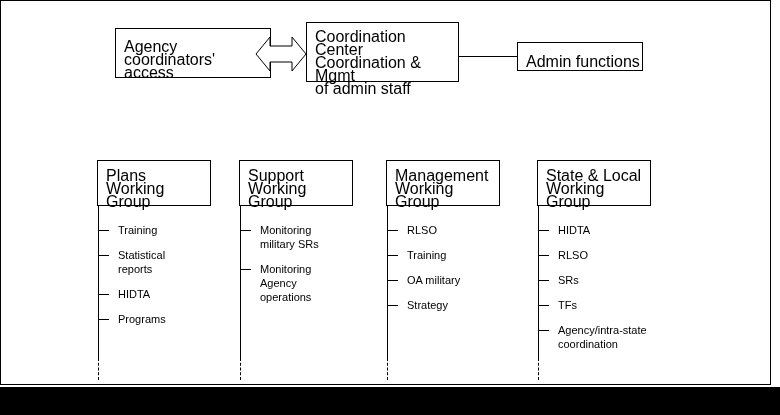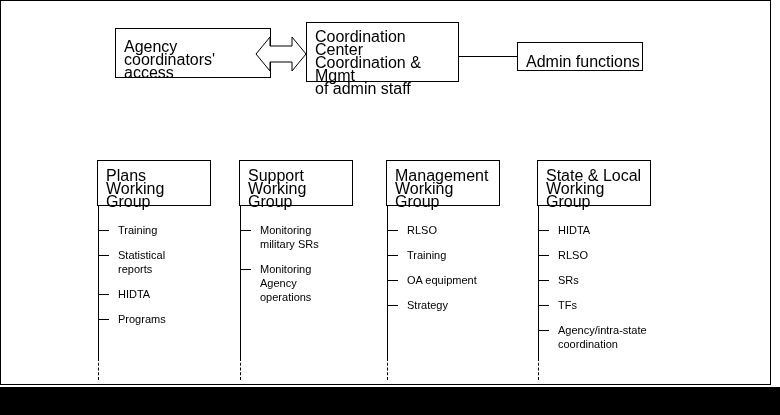--- a/index.html
+++ b/index.html
@@ -206,21 +206,21 @@
     <div class="items" id="items-1">
         <div class="item"><span class="tick"></span><span>Monitoring
     military SRs</span></div>
         <div class="item"><span class="tick"></span><span>Monitoring
     Agency
     operations</span></div>
       </div>
     <div class="items" id="items-2">
         <div class="item"><span class="tick"></span><span>RLSO</span></div>
         <div class="item"><span class="tick"></span><span>Training</span></div>
-        <div class="item"><span class="tick"></span><span>OA equipment</span></div>
+        <div class="item"><span class="tick"></span><span>OA military</span></div>
         <div class="item"><span class="tick"></span><span>Strategy</span></div>
       </div>
     <div class="items" id="items-3">
         <div class="item"><span class="tick"></span><span>HIDTA</span></div>
         <div class="item"><span class="tick"></span><span>RLSO</span></div>
         <div class="item"><span class="tick"></span><span>SRs</span></div>
         <div class="item"><span class="tick"></span><span>TFs</span></div>
         <div class="item"><span class="tick"></span><span>Agency/intra-state
     coordination</span></div>
       </div>

